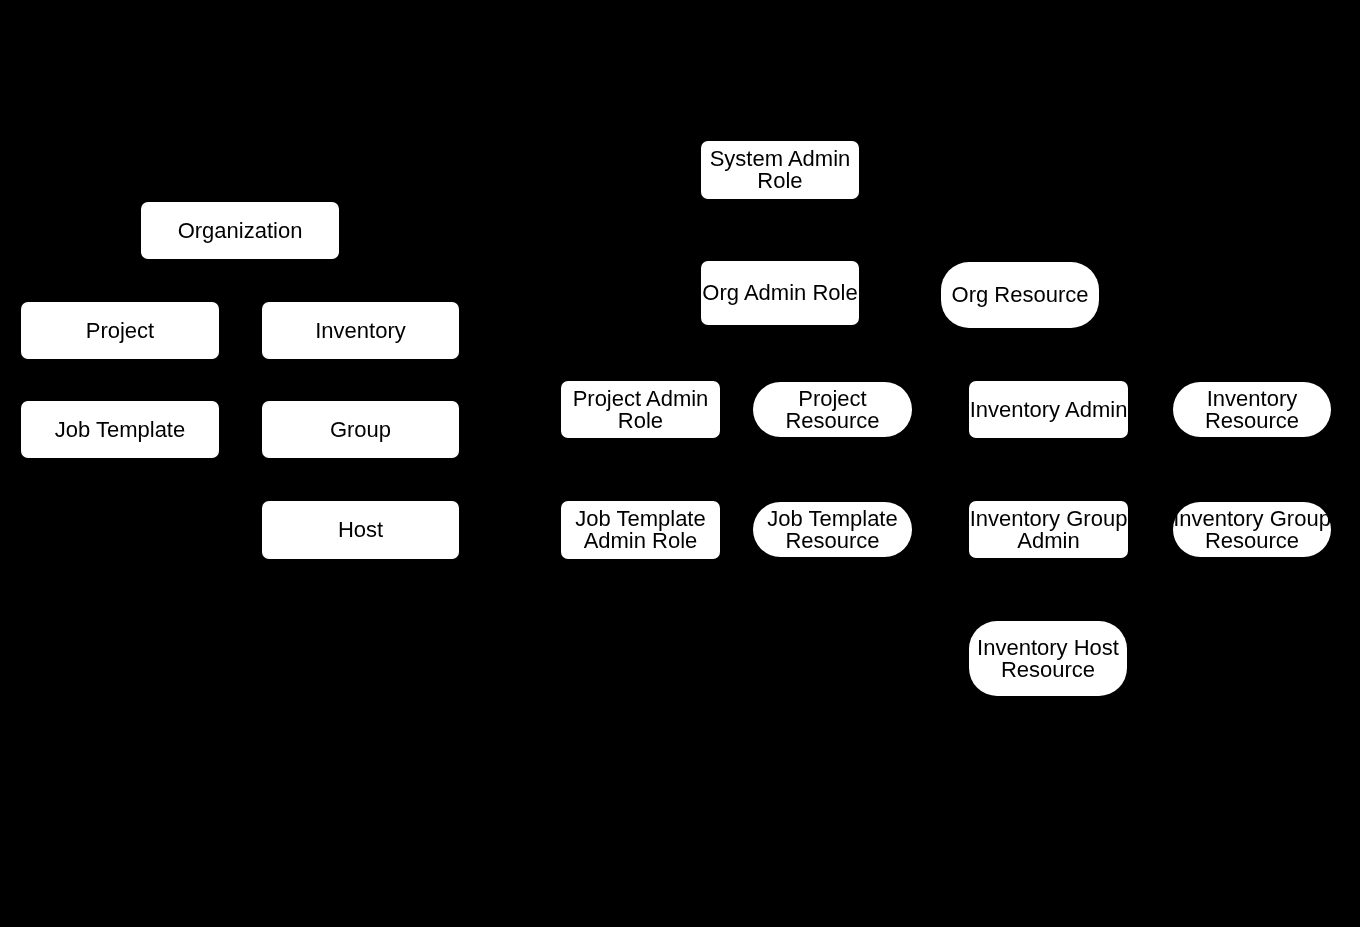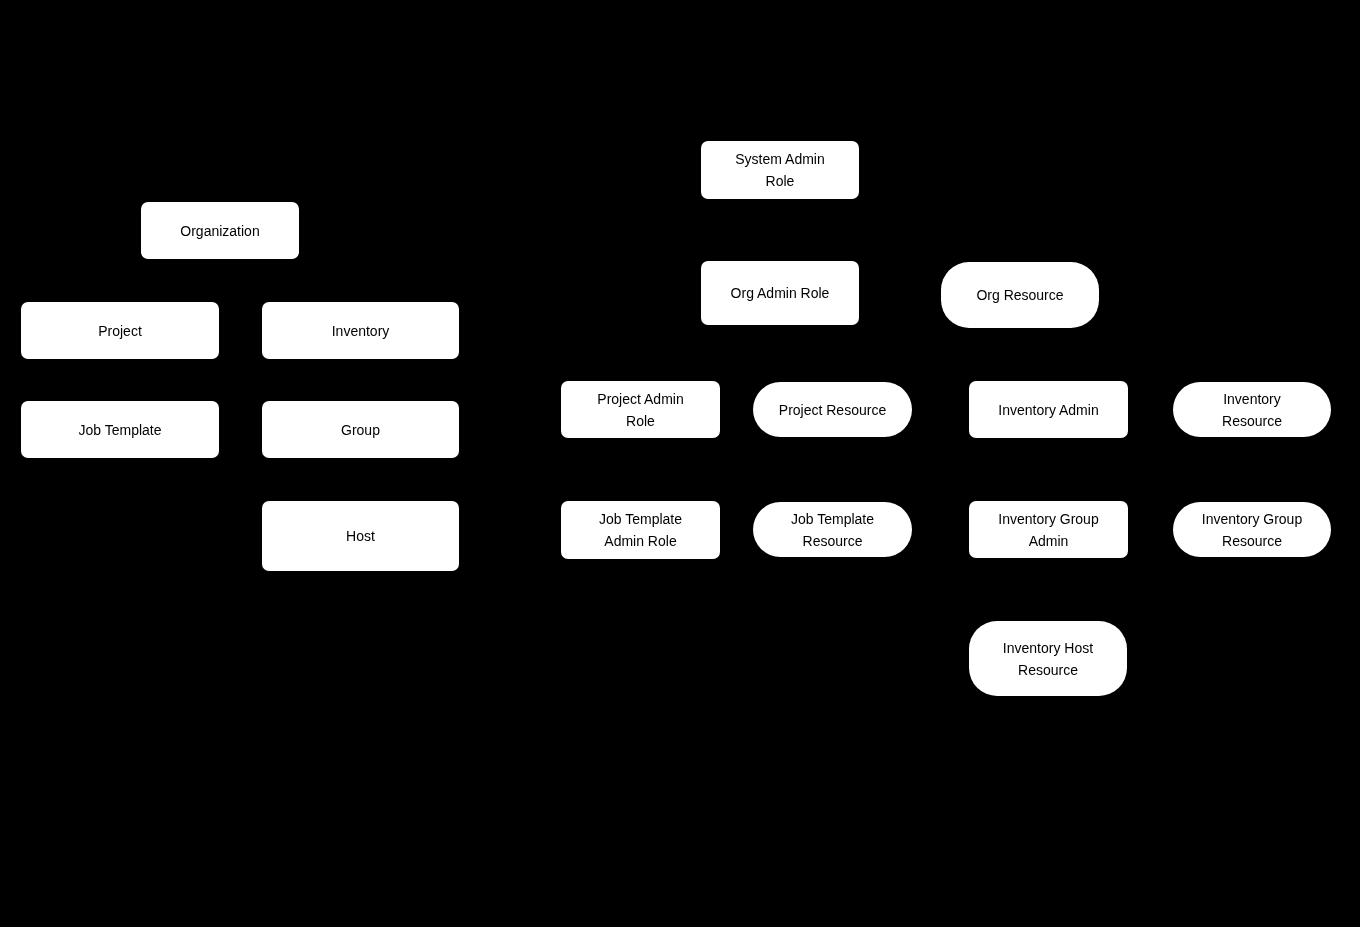--- a/index.html
+++ b/index.html
@@ -20,51 +20,51 @@
     background: var(--node-fill, #ffffff);
     color: var(--node-text, #000000);
     display: flex;
     align-items: center;
     justify-content: center;
     text-align: center;
     box-sizing: border-box;
   }
   .node .label {
     display: block;
-    font-size: 14px;
+    font-size: 22px;
     line-height: 22px;
     white-space: pre-line;
   }
   .node.rect {
     border-radius: 7px;
   }
   .node.stadium {
     border-radius: 28px;
   }
 </style>
 </head>
 <body>
 
 <main class="canvas">
-    <div class="node rect" style="left: 141px; top: 202px; width: 158px; height: 57px;">
+    <div class="node rect" style="left: 141px; top: 202px; width: 198px; height: 57px;">
       <span class="label">Organization</span>
     </div>
     <div class="node rect" style="left: 21px; top: 302px; width: 198px; height: 57px;">
       <span class="label">Project</span>
     </div>
     <div class="node rect" style="left: 262px; top: 302px; width: 197px; height: 57px;">
       <span class="label">Inventory</span>
     </div>
     <div class="node rect" style="left: 21px; top: 401px; width: 198px; height: 57px;">
       <span class="label">Job Template</span>
     </div>
     <div class="node rect" style="left: 262px; top: 401px; width: 197px; height: 57px;">
       <span class="label">Group</span>
     </div>
-    <div class="node rect" style="left: 262px; top: 501px; width: 197px; height: 70px;">
+    <div class="node rect" style="left: 262px; top: 501px; width: 197px; height: 58px;">
       <span class="label">Host</span>
     </div>
     <div class="node rect" style="left: 701px; top: 141px; width: 158px; height: 58px;">
       <span class="label">System Admin
 Role</span>
     </div>
     <div class="node rect" style="left: 701px; top: 261px; width: 158px; height: 64px;">
       <span class="label">Org Admin Role</span>
     </div>
     <div class="node stadium" style="left: 941px; top: 262px; width: 158px; height: 66px;">

